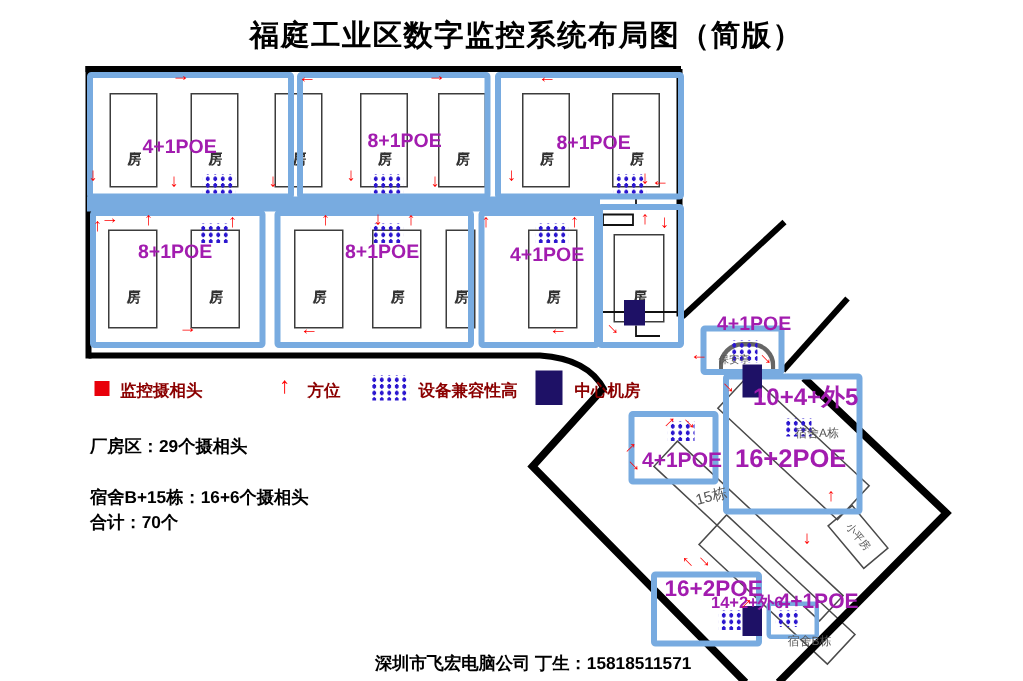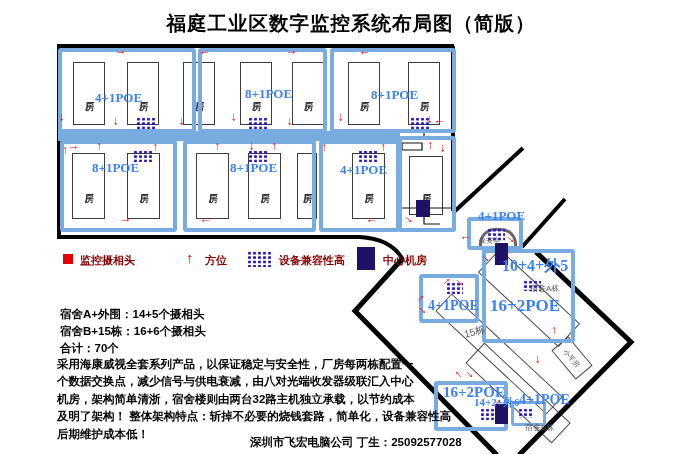--- a/index.html
+++ b/index.html
@@ -12,21 +12,21 @@
   .bluefill{position:absolute;background:#78abe0;z-index:4;}
   .bld{position:absolute;border:1.5px solid #3c3c3c;background:#fff;z-index:2;
        display:flex;align-items:center;justify-content:center;}
   .bld span{writing-mode:vertical-rl;font-size:9px;line-height:1.05;color:#333;font-weight:bold;}
   .rbld{position:absolute;border:1.5px solid #4a4a4a;background:transparent;z-index:2;
         display:flex;align-items:center;justify-content:center;}
   .dots{position:absolute;z-index:5;
         background-image:radial-gradient(circle,#2b16cf 1.3px,rgba(0,0,0,0) 1.45px);
         background-size:5px 4.4px;background-position:1px 1px;}
   .navy{position:absolute;background:#1e1166;z-index:5;}
-  .poe{position:absolute;color:#3b82f6;font-weight:bold;white-space:nowrap;z-index:6;line-height:1;font-family:Liberation Serif, serif;}
+  .poe{position:absolute;color:#a21caf;font-weight:bold;white-space:nowrap;z-index:6;line-height:1;}
   .arr{position:absolute;color:#f00;font-weight:bold;font-size:12px;line-height:1;z-index:6;}
   .gtext{position:absolute;color:#555;white-space:nowrap;z-index:6;line-height:1;}
   .ltext{position:absolute;color:#8b0000;font-size:11px;font-weight:bold;white-space:nowrap;z-index:6;}
   .stat{position:absolute;color:#000;font-size:11.5px;font-weight:bold;white-space:nowrap;z-index:6;}
   .desc{position:absolute;color:#000;font-size:11.5px;font-weight:bold;line-height:17.4px;
         white-space:pre-line;width:420px;z-index:6;}
   .dome{position:absolute;border:3px solid #666;border-bottom:none;
         border-radius:16px 16px 0 0;background:transparent;z-index:3;}
   svg.layer{position:absolute;left:0;top:0;z-index:3;}
 </style>
@@ -195,25 +195,20 @@
 
   <div class="abs" style="left:63px;top:254px;width:10px;height:10px;background:#e8000a;z-index:6"></div>
   <div class="ltext" style="left:80px;top:253px">监控摄相头</div>
   <span class="arr" style="left:186px;top:250px;font-size:15px">↑</span>
   <div class="ltext" style="left:205px;top:253px">方位</div>
   <div class="dots" style="left:246px;top:250px;width:27px;height:17px"></div>
   <div class="ltext" style="left:279px;top:253px">设备兼容性高</div>
   <div class="navy" style="left:357px;top:247px;width:18px;height:23px"></div>
   <div class="ltext" style="left:383px;top:253px">中心机房</div>
 
-  <div class="stat" style="left:60px;top:307px">宿舍A+外围：14+5个摄相头</div>
+  <div class="stat" style="left:60px;top:290px">厂房区：29个摄相头</div>
   <div class="stat" style="left:60px;top:324px">宿舍B+15栋：16+6个摄相头</div>
   <div class="stat" style="left:60px;top:341px">合计：70个</div>
 
-  <div class="desc" style="left:57px;top:356px">采用海康威视全套系列产品，以保证稳定与安全性，厂房每两栋配置一
-个数据交换点，减少信号与供电衰减，由八对光端收发器级联汇入中心
-机房，架构简单清浙，宿舍楼则由两台32路主机独立承载，以节约成本
-及明了架构！ 整体架构特点：斩掉不必要的烧钱套路，简单化，设备兼容性高
-后期维护成本低！</div>
-
-  <div class="stat" style="left:250px;top:435px">深圳市飞宏电脑公司 丁生：25092577028</div>
+
+  <div class="stat" style="left:250px;top:435px">深圳市飞宏电脑公司 丁生：15818511571</div>
 
 </div>
 
 </body></html>

